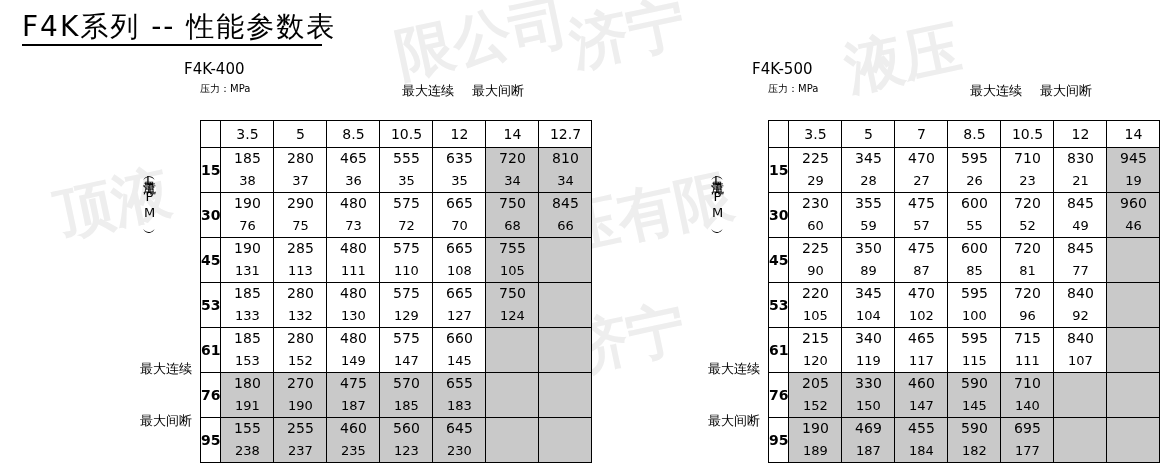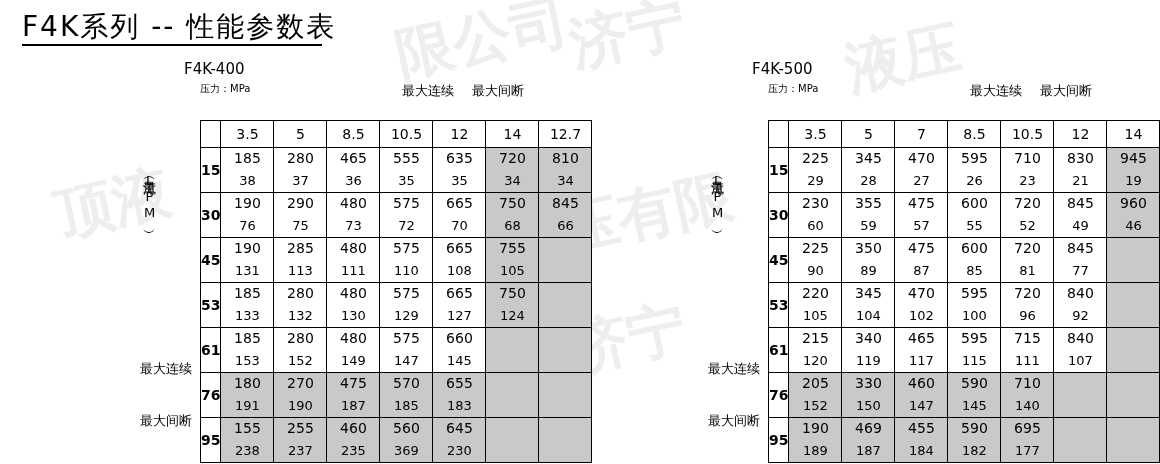--- a/index.html
+++ b/index.html
@@ -442,21 +442,21 @@
           </td>
           <td class="shade">
             <div class="cellbox">
               <div class="cv">460</div>
               <div class="cb">235</div>
             </div>
           </td>
           <td class="shade">
             <div class="cellbox">
               <div class="cv">560</div>
-              <div class="cb">369</div>
+              <div class="cb">123</div>
             </div>
           </td>
           <td class="shade">
             <div class="cellbox">
               <div class="cv">645</div>
               <div class="cb">230</div>
             </div>
           </td>
           <td class="shade">
             <div class="cellbox">

